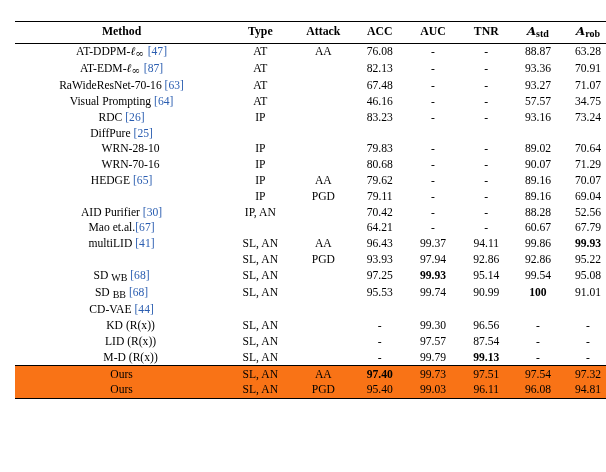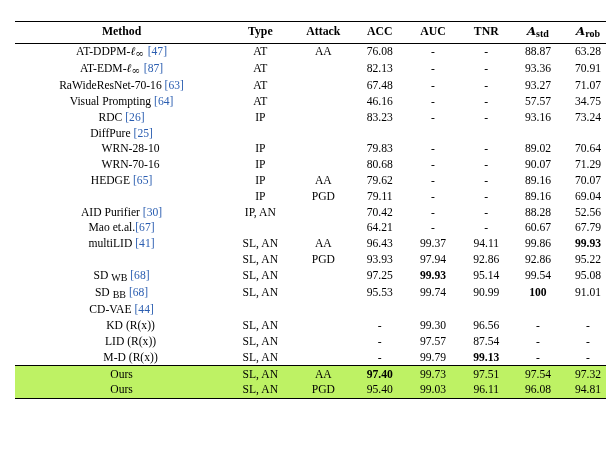--- a/index.html
+++ b/index.html
@@ -55,21 +55,21 @@
   .c-acc    { text-align: center; width: 52px; }
   .c-auc    { text-align: center; width: 52px; font-family: Liberation Serif, serif; }
   .c-tnr    { text-align: center; width: 52px; }
   .c-astd   { text-align: center; width: 48px; }
   .c-arob   { text-align: center; width: 48px; }
 
   .cite { color: #2a5db0; }
   .bold { font-weight: bold; }
   .indent1 { padding-left: 22px !important; }
   .ours-row td {
-    background: #bef264;
+    background: #f97316;
   }
   .sub { font-size: 10px; vertical-align: -0.22em; }
   .calA {
     font-family: "DejaVu Serif", serif;
     font-style: italic;
   }
   .lsymb { font-family: "DejaVu Serif", serif; }
   .infty { font-family: "DejaVu Serif", serif; font-size: 10.5px; }
 </style>
 </head>

